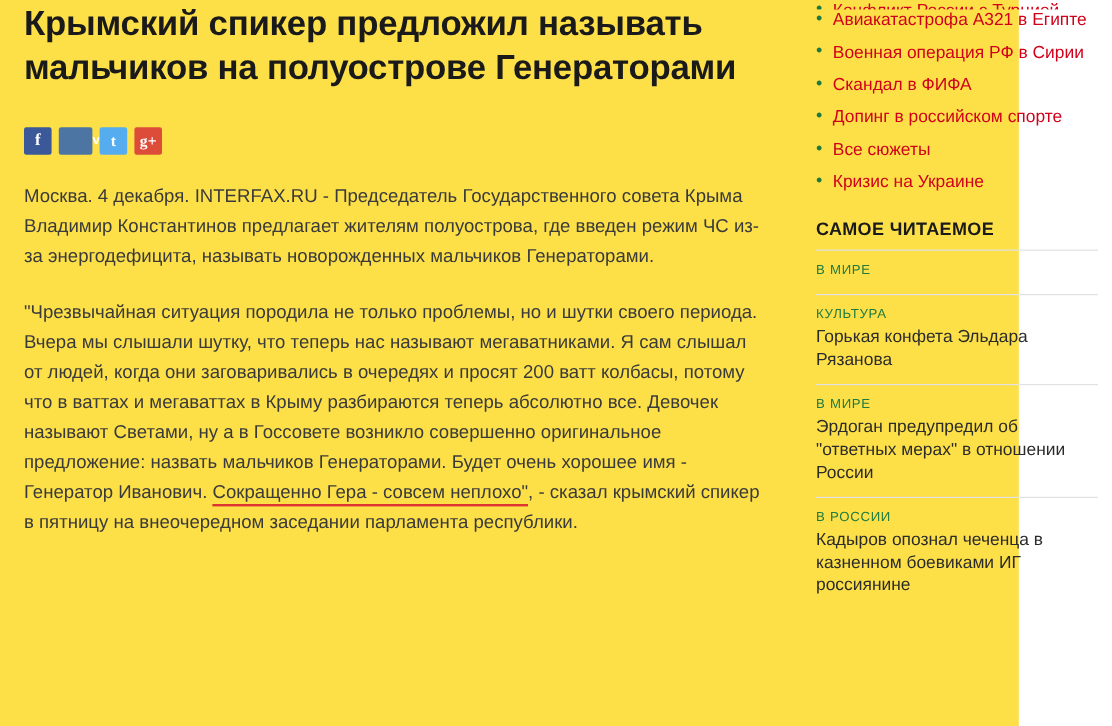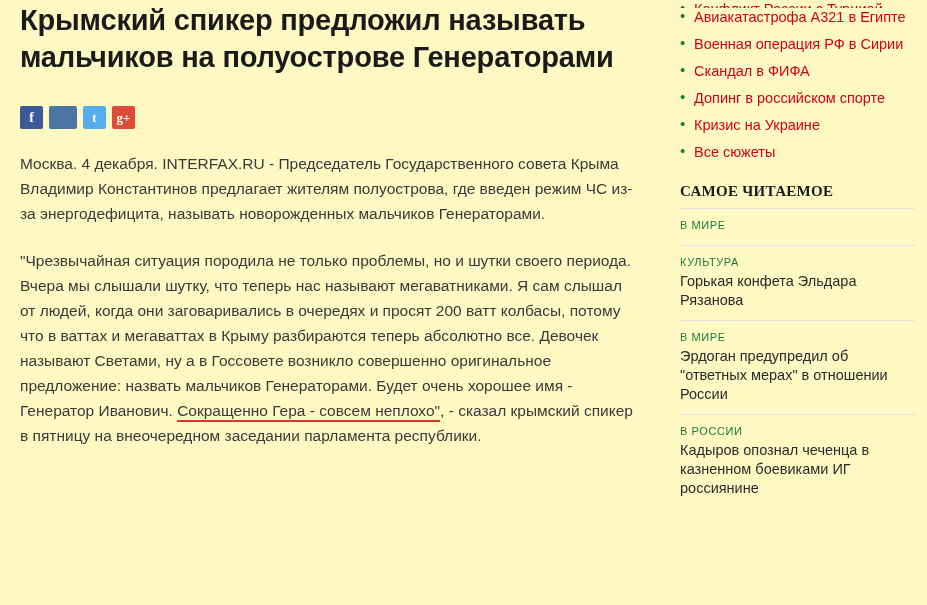--- a/index.html
+++ b/index.html
@@ -5,22 +5,22 @@
   * { box-sizing: border-box; }
   html, body {
     margin: 0; padding: 0;
     width: 927px; height: 605px;
     background: #ffffff;
     font-family: "Liberation Sans", sans-serif;
     overflow: hidden;
   }
   #page {
     position: relative;
-    width: 927px; height: 605px;
-    background: #fef9c3;
+    width: 849px; height: 605px;
+    background: #fde047;
   }
   
   .article {
     position: absolute;
     left: 20px; top: 0px;
     width: 620px;
   }
   .headline {
     font-size: 29px;
     line-height: 37px;
@@ -105,21 +105,20 @@
     overflow: hidden;
   }
 
   .section-title {
     margin-top: 22px;
     margin-bottom: 6px;
     font-size: 15px;
     font-weight: bold;
     color: #1a1a1a;
     letter-spacing: 0.3px;
-    font-family: Liberation Serif, serif;
   }
   .hr {
     border: 0;
     border-top: 1px solid #e2e2e2;
     margin: 8px 0 10px 0;
   }
   .read-item { padding-bottom: 2px; }
   .rubric {
     font-size: 11px;
     color: #1f7a3f;
@@ -161,22 +160,22 @@
     <div class="topic-cut">
       <ul class="topic-list">
         <li><a>Конфликт России с Турцией</a></li>
       </ul>
     </div>
     <ul class="topic-list">
       <li><a>Авиакатастрофа А321 в Египте</a></li>
       <li><a>Военная операция РФ в Сирии</a></li>
       <li><a>Скандал в ФИФА</a></li>
       <li><a>Допинг в российском спорте</a></li>
+      <li><a>Все сюжеты</a></li>
       <li><a>Кризис на Украине</a></li>
-      <li><a>Все сюжеты</a></li>
     </ul>
 
     <div class="section-title">САМОЕ ЧИТАЕМОЕ</div>
     <hr class="hr">
 
     <div class="read-item">
       <div class="rubric">В МИРЕ</div>
     </div>
     <hr class="hr">
 

